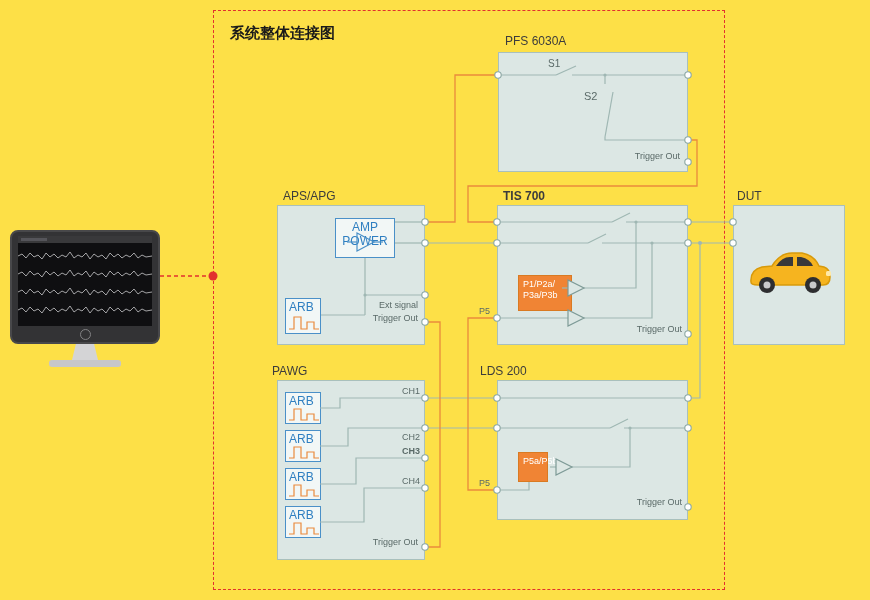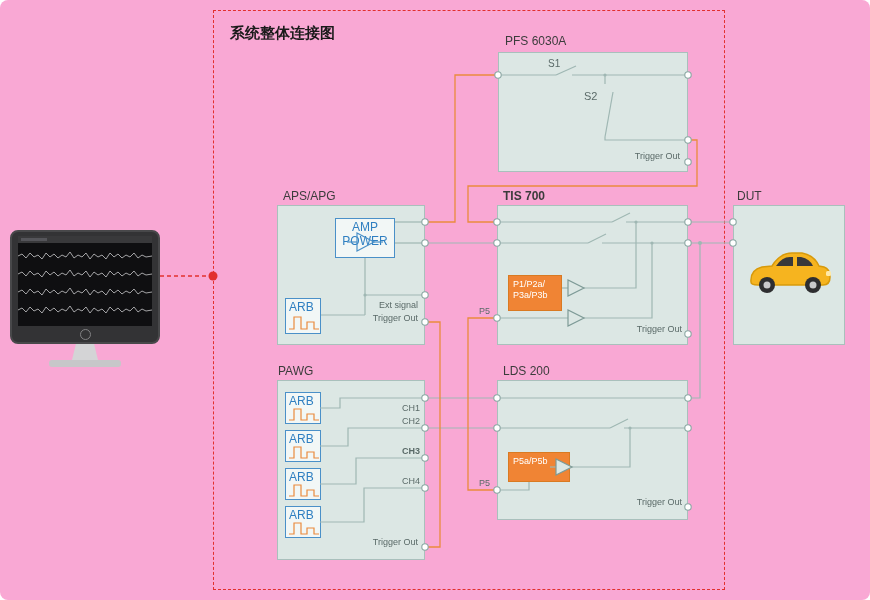--- a/index.html
+++ b/index.html
@@ -1,27 +1,27 @@
 <!DOCTYPE html>
 <html><head>
 <meta charset="utf-8">
 <style>
   html,body{margin:0;padding:0;background:#ffffff;}
   body{font-family:"Liberation Sans","DejaVu Sans",sans-serif;}
-  #canvas{position:relative;width:870px;height:600px;background:#f9a8d4;overflow:hidden;border-radius:8px;}
+  #canvas{position:relative;width:870px;height:600px;background:#fde047;overflow:hidden;}
   .frame{position:absolute;border:1.5px dashed #e2302e;}
   .title{position:absolute;font-size:15px;font-weight:bold;color:#1a1a1a;}
   .block{position:absolute;background:#dce7e4;border:1px solid #a9c0bc;box-sizing:border-box;}
   .blklabel{position:absolute;font-size:12px;color:#3c3c3c;}
   .tiny{position:absolute;font-size:9px;color:#5a6a68;white-space:nowrap;}
   .tiny-r{position:absolute;font-size:9px;color:#5a6a68;text-align:right;white-space:nowrap;}
   .bluebox{position:absolute;background:#f2f7f6;border:1px solid #4a90c8;box-sizing:border-box;}
   .bluebox .lbl{position:absolute;top:1px;left:0;right:0;text-align:center;font-size:12px;color:#2f7fc1;}
   .arbbox .lbl{text-align:center;left:3px;right:auto;}
-  .probebox{position:absolute;background:#f08434;border:1px solid #d9judge;border:1px solid #d97a22;box-sizing:border-box;color:#fff;font-size:9px;line-height:1.25;padding:3px 4px;}
+  .probebox{position:absolute;background:#f08434;border:1px solid #d9judge;border:1px solid #d97a22;box-sizing:border-box;color:#fff;font-size:9px;line-height:1.25;padding:3px 4px;margin-left:10px;}
   .mon-body{position:absolute;background:#333335;border:2px solid #48484a;border-radius:8px;box-sizing:border-box;}
   .mon-screen{position:absolute;left:6px;top:4px;width:134px;height:90px;background:#0f0f11;overflow:hidden;}
   .mon-logo{position:absolute;left:68px;top:97px;width:11px;height:11px;border:1.5px solid #828284;border-radius:50%;box-sizing:border-box;}
   .mon-neck{position:absolute;background:#d4d4d6;clip-path:polygon(15% 0,85% 0,100% 100%,0 100%);}
   .mon-base{position:absolute;background:#c7c7c9;border-radius:3px;}
   .mon-label{position:absolute;text-align:center;font-size:13px;color:#2a2a2a;}
   svg.layer{position:absolute;left:0;top:0;pointer-events:none;}
 </style>
 </head>
 <body>
@@ -45,22 +45,22 @@
     </div>
     <div class="mon-logo"></div>
   </div>
   <div class="mon-neck" style="left:72px;top:344px;width:26px;height:16px;"></div>
   <div class="mon-base" style="left:49px;top:360px;width:72px;height:7px;"></div>
 
   <div class="blklabel" style="left:505px;top:34px;">PFS 6030A</div>
   <div class="blklabel" style="left:283px;top:189px;text-align:right;">APS/APG</div>
   <div class="blklabel" style="left:503px;top:189px;font-weight:bold;">TIS 700</div>
   <div class="blklabel" style="left:737px;top:189px;text-align:right;">DUT</div>
-  <div class="blklabel" style="left:278px;top:364px;">PAWG</div>
-  <div class="blklabel" style="left:503px;top:364px;text-align:center;">LDS 200</div>
+  <div class="blklabel" style="left:272px;top:364px;">PAWG</div>
+  <div class="blklabel" style="left:480px;top:364px;text-align:center;">LDS 200</div>
 
   <div class="block" style="left:498px;top:52px;width:190px;height:120px;"></div>
   <div class="block" style="left:277px;top:205px;width:148px;height:140px;"></div>
   <div class="block" style="left:497px;top:205px;width:191px;height:140px;"></div>
   <div class="block" style="left:733px;top:205px;width:112px;height:140px;"></div>
   <div class="block" style="left:277px;top:380px;width:148px;height:180px;"></div>
   <div class="block" style="left:497px;top:380px;width:191px;height:140px;"></div>
 
   <div class="tiny" style="left:548px;top:58px;font-size:10px;">S1</div>
   <div class="tiny" style="left:584px;top:90px;font-size:11px;">S2</div>
@@ -101,27 +101,27 @@
     <svg width="34" height="18" style="position:absolute;left:1px;bottom:1px;">
       <path d="M2,16 L7,16 L7,5 L14,5 L14,16 L20,16 L20,10 L27,10 L27,16 L32,16" fill="none" stroke="#ea8a3c" stroke-width="1.2"></path>
     </svg>
   </div>
   <div class="bluebox arbbox" style="left:285px;top:506px;width:36px;height:32px;">
     <span class="lbl">ARB</span>
     <svg width="34" height="18" style="position:absolute;left:1px;bottom:1px;">
       <path d="M2,16 L7,16 L7,5 L14,5 L14,16 L20,16 L20,10 L27,10 L27,16 L32,16" fill="none" stroke="#ea8a3c" stroke-width="1.2"></path>
     </svg>
   </div>
-  <div class="tiny-r" style="left:390px;top:403px;width:30px;">CH1</div>
-  <div class="tiny-r" style="left:390px;top:416px;width:30px;">CH2</div>
+  <div class="tiny-r" style="left:390px;top:386px;width:30px;">CH1</div>
+  <div class="tiny-r" style="left:390px;top:432px;width:30px;">CH2</div>
   <div class="tiny-r" style="left:390px;top:446px;width:30px;font-weight:bold;">CH3</div>
   <div class="tiny-r" style="left:390px;top:476px;width:30px;">CH4</div>
   <div class="tiny-r" style="left:358px;top:537px;width:60px;">Trigger Out</div>
 
-  <div class="probebox" style="left:508px;top:452px;width:62px;height:30px;">
+  <div class="probebox" style="left:508px;top:452px;width:30px;height:30px;">
     <span>P5a/P5b</span>
   </div>
   <div class="tiny" style="left:479px;top:478px;">P5</div>
   <div class="tiny-r" style="left:622px;top:497px;width:60px;">Trigger Out</div>
 
   <svg class="layer" width="870" height="600">
 
     <g>
       <line x1="160" y1="276" x2="211" y2="276" stroke="#e2302e" stroke-width="1.6" stroke-dasharray="4 3"></line>
       <circle cx="213" cy="276" r="4.5" fill="#e2302e"></circle>

